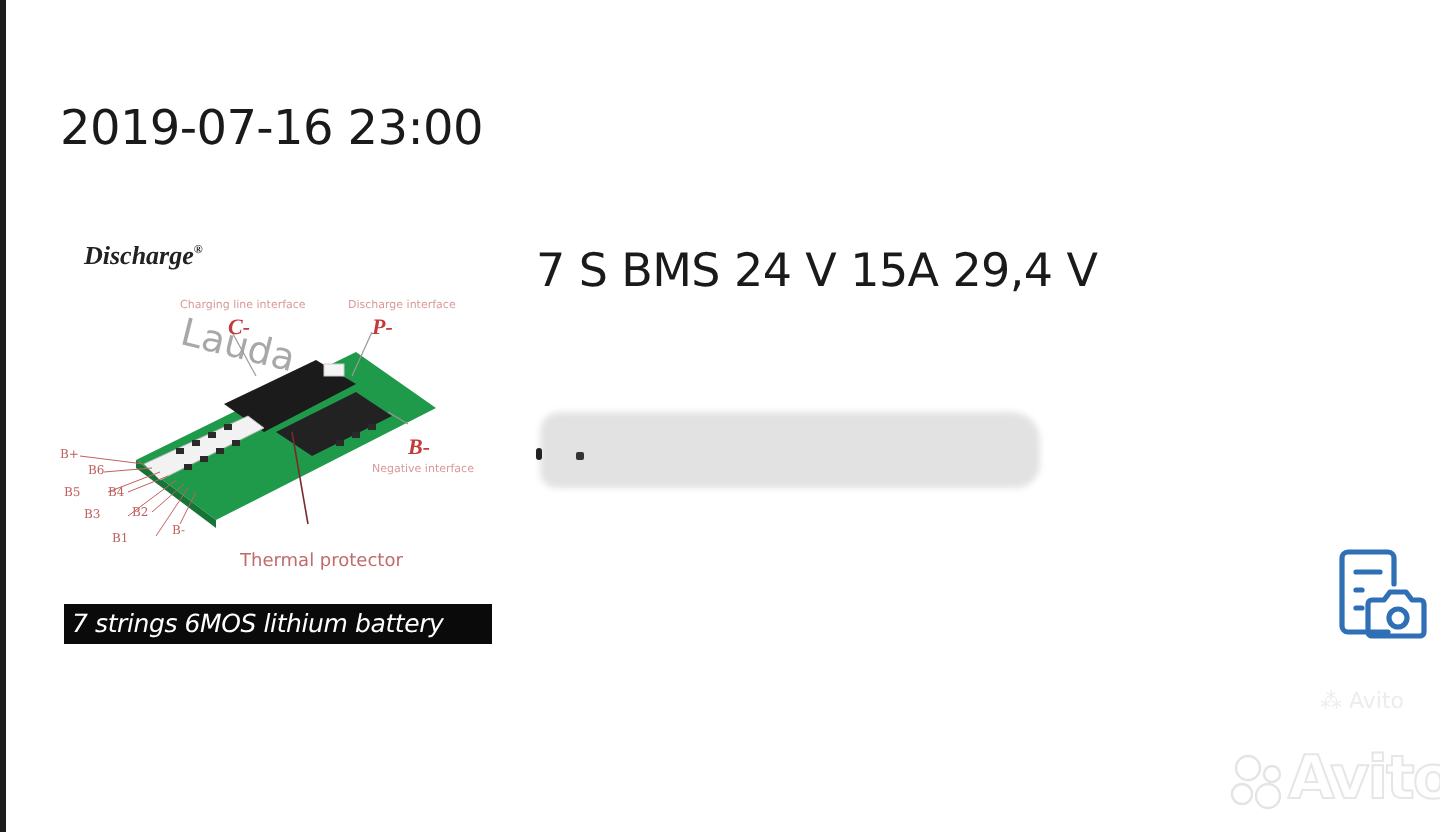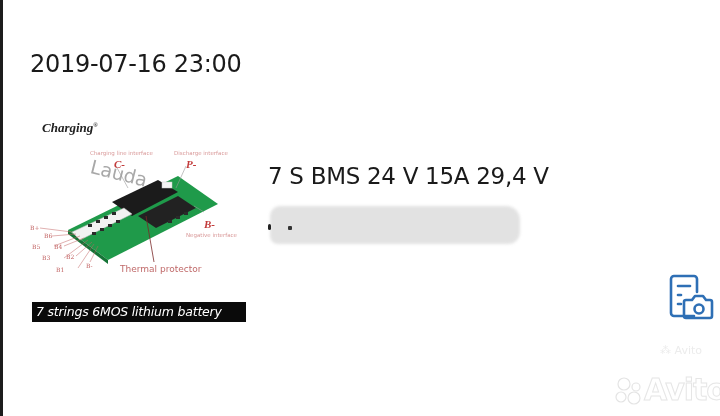--- a/index.html
+++ b/index.html
@@ -19,25 +19,25 @@
   .thumb .brand { position: absolute; left: 14px; top: 8px; font-family: "Liberation Serif", serif; font-style: italic; font-weight: bold; font-size: 13px; color: #222; }
   .thumb .brand sup { font-size: 6px; }
   .thumb .caption-bar {
     position: absolute; left: 4px; top: 190px; width: 252px; height: 20px; background: #0a0a0a;
     color: #fff; font-family: "DejaVu Sans", sans-serif; font-style: italic; font-size: 12.5px;
     line-height: 20px; padding-left: 4px; white-space: nowrap; letter-spacing: -0.2px;
   }
   .thumb svg.board { position: absolute; left: 0; top: 0; }
   .thumb .lbl { position: absolute; font-size: 5.5px; color: #d99a9a; white-space: nowrap; font-family: "DejaVu Sans", sans-serif; }
   .thumb .pin { position: absolute; font-family: "Liberation Serif", serif; font-style: italic; font-weight: bold; font-size: 11px; color: #c23a3a; }
-  .thumb .thermal { position: absolute; left: 92px; top: 152px; font-size: 9px; color: #c06a6a; font-family: "DejaVu Sans", sans-serif; text-align: right; }
+  .thumb .thermal { position: absolute; left: 92px; top: 164px; font-size: 9px; color: #c06a6a; font-family: "DejaVu Sans", sans-serif; text-align: right; }
   .thumb .cell { position: absolute; font-size: 6px; color: #c06060; font-family: "DejaVu Serif", serif; }
   .thumb .wm { position: absolute; left: 62px; top: 50px; font-size: 19px; color: #9a9a9a; transform: rotate(14deg); font-family: "DejaVu Sans", sans-serif; opacity: 0.85; }
 
-  .title { position: absolute; left: 268px; top: 120px; width: 440px; font-family: "DejaVu Sans", sans-serif; font-size: 23px; line-height: 33px; color: #1a1a1a; letter-spacing: -0.3px; margin-top: 40px; }
+  .title { position: absolute; left: 268px; top: 120px; width: 440px; font-family: "DejaVu Sans", sans-serif; font-size: 23px; line-height: 33px; color: #1a1a1a; letter-spacing: -0.3px; }
   .title .line { display: block; white-space: nowrap; }
 
   .redacted { position: absolute; left: 270px; top: 206px; width: 250px; height: 38px; background: #e2e2e2; border-radius: 10px 14px 12px 8px; filter: blur(1.5px); }
   .redacted-dot1 { position: absolute; left: 268px; top: 224px; width: 3px; height: 6px; background: #222; border-radius: 2px; }
   .redacted-dot2 { position: absolute; left: 288px; top: 226px; width: 4px; height: 4px; background: #333; border-radius: 1px; }
 
   .receipt-photo { position: absolute; left: 664px; top: 272px; width: 52px; height: 52px; cursor: pointer; }
 
   .wm-small { position: absolute; left: 660px; top: 344px; font-size: 11px; color: #ececec; font-family: "DejaVu Sans", sans-serif; white-space: nowrap; }
   .wm-large { position: absolute; left: 612px; top: 372px; display: flex; align-items: center; }
@@ -46,21 +46,21 @@
 </head>
 <body>
 
 <div class="left-edge"></div>
 
 <div class="order-time">
   <span class="value">2019-07-16 23:00</span>
 </div>
 
 <div class="thumb">
-  <div class="brand"><span>Charging</span><sup>®</sup></div>
+  <div class="brand"><span>Discharge</span><sup>®</sup></div>
 
   <svg class="board" width="218" height="190" viewBox="0 0 218 190">
 
     <polygon points="40,118 150,64 190,92 80,148" fill="#1f9a4a"></polygon>
     <polygon points="40,118 80,148 80,152 40,122" fill="#157436"></polygon>
 
     <polygon points="84,90 130,68 150,80 104,104" fill="#1b1b1b"></polygon>
     <polygon points="110,104 150,84 168,96 128,116" fill="#222"></polygon>
 
     <polygon points="44,120 96,96 104,102 52,128" fill="#f2f2f2" stroke="#bbb" stroke-width="0.5"></polygon>

